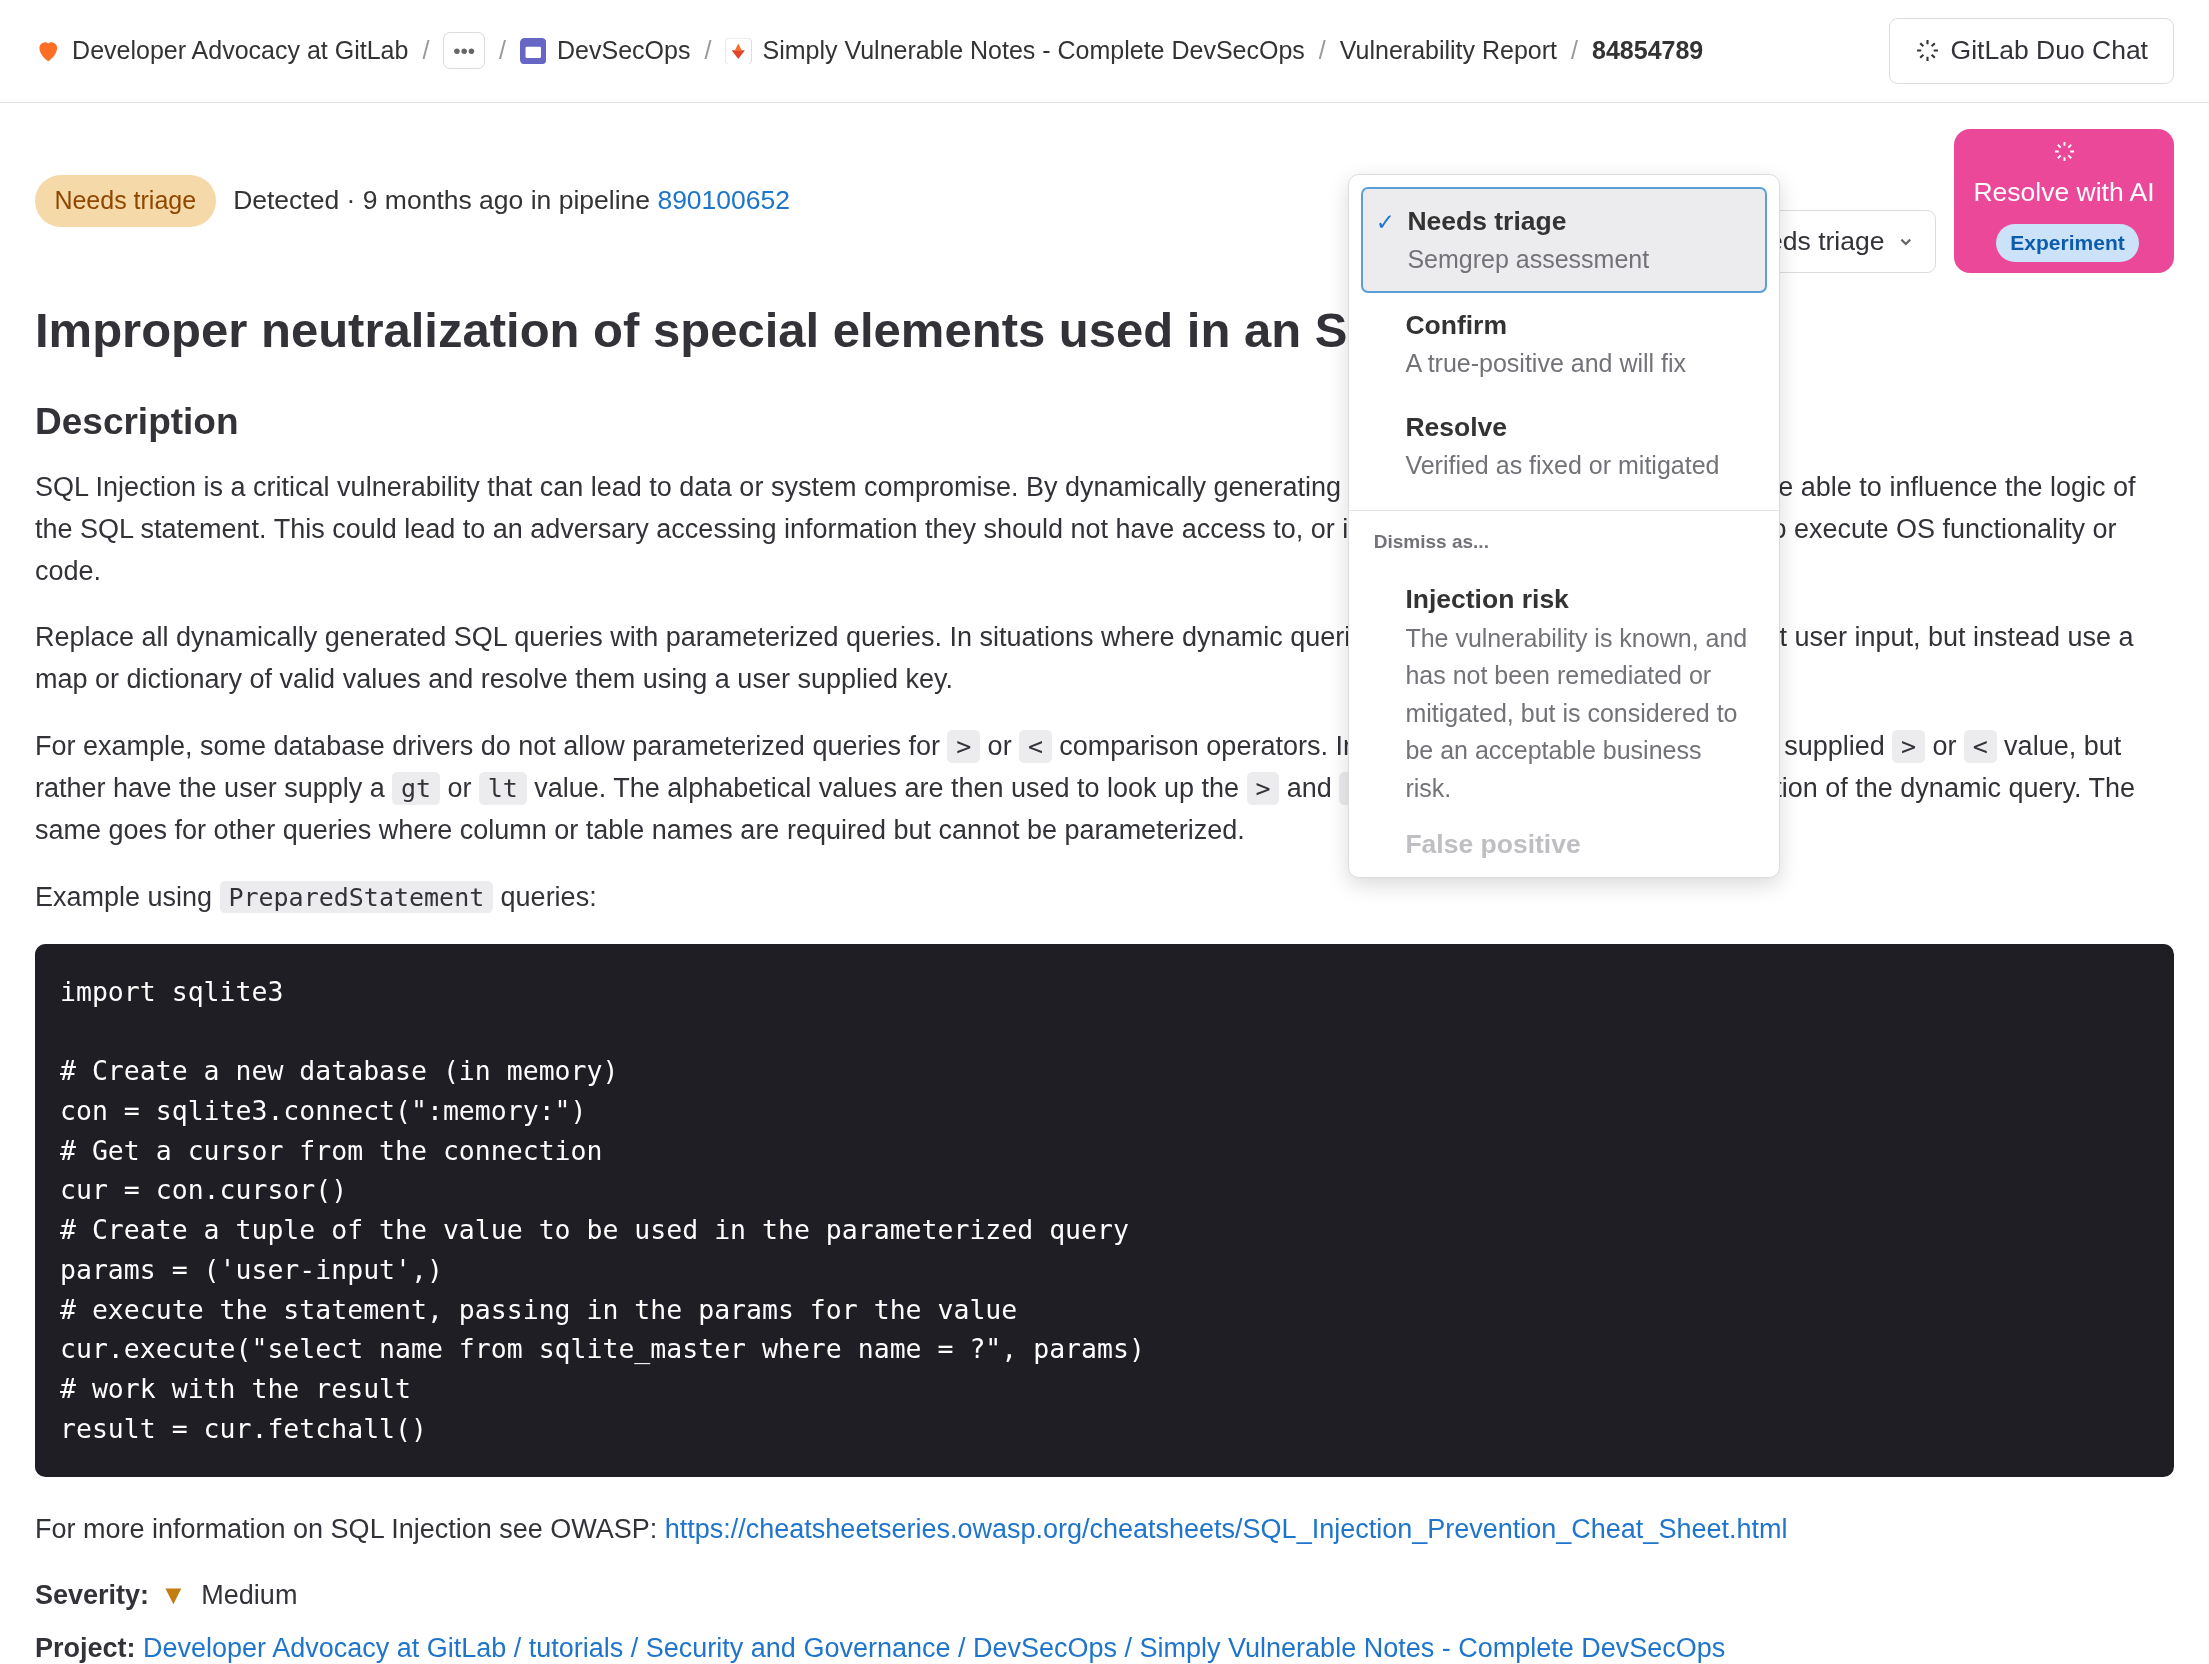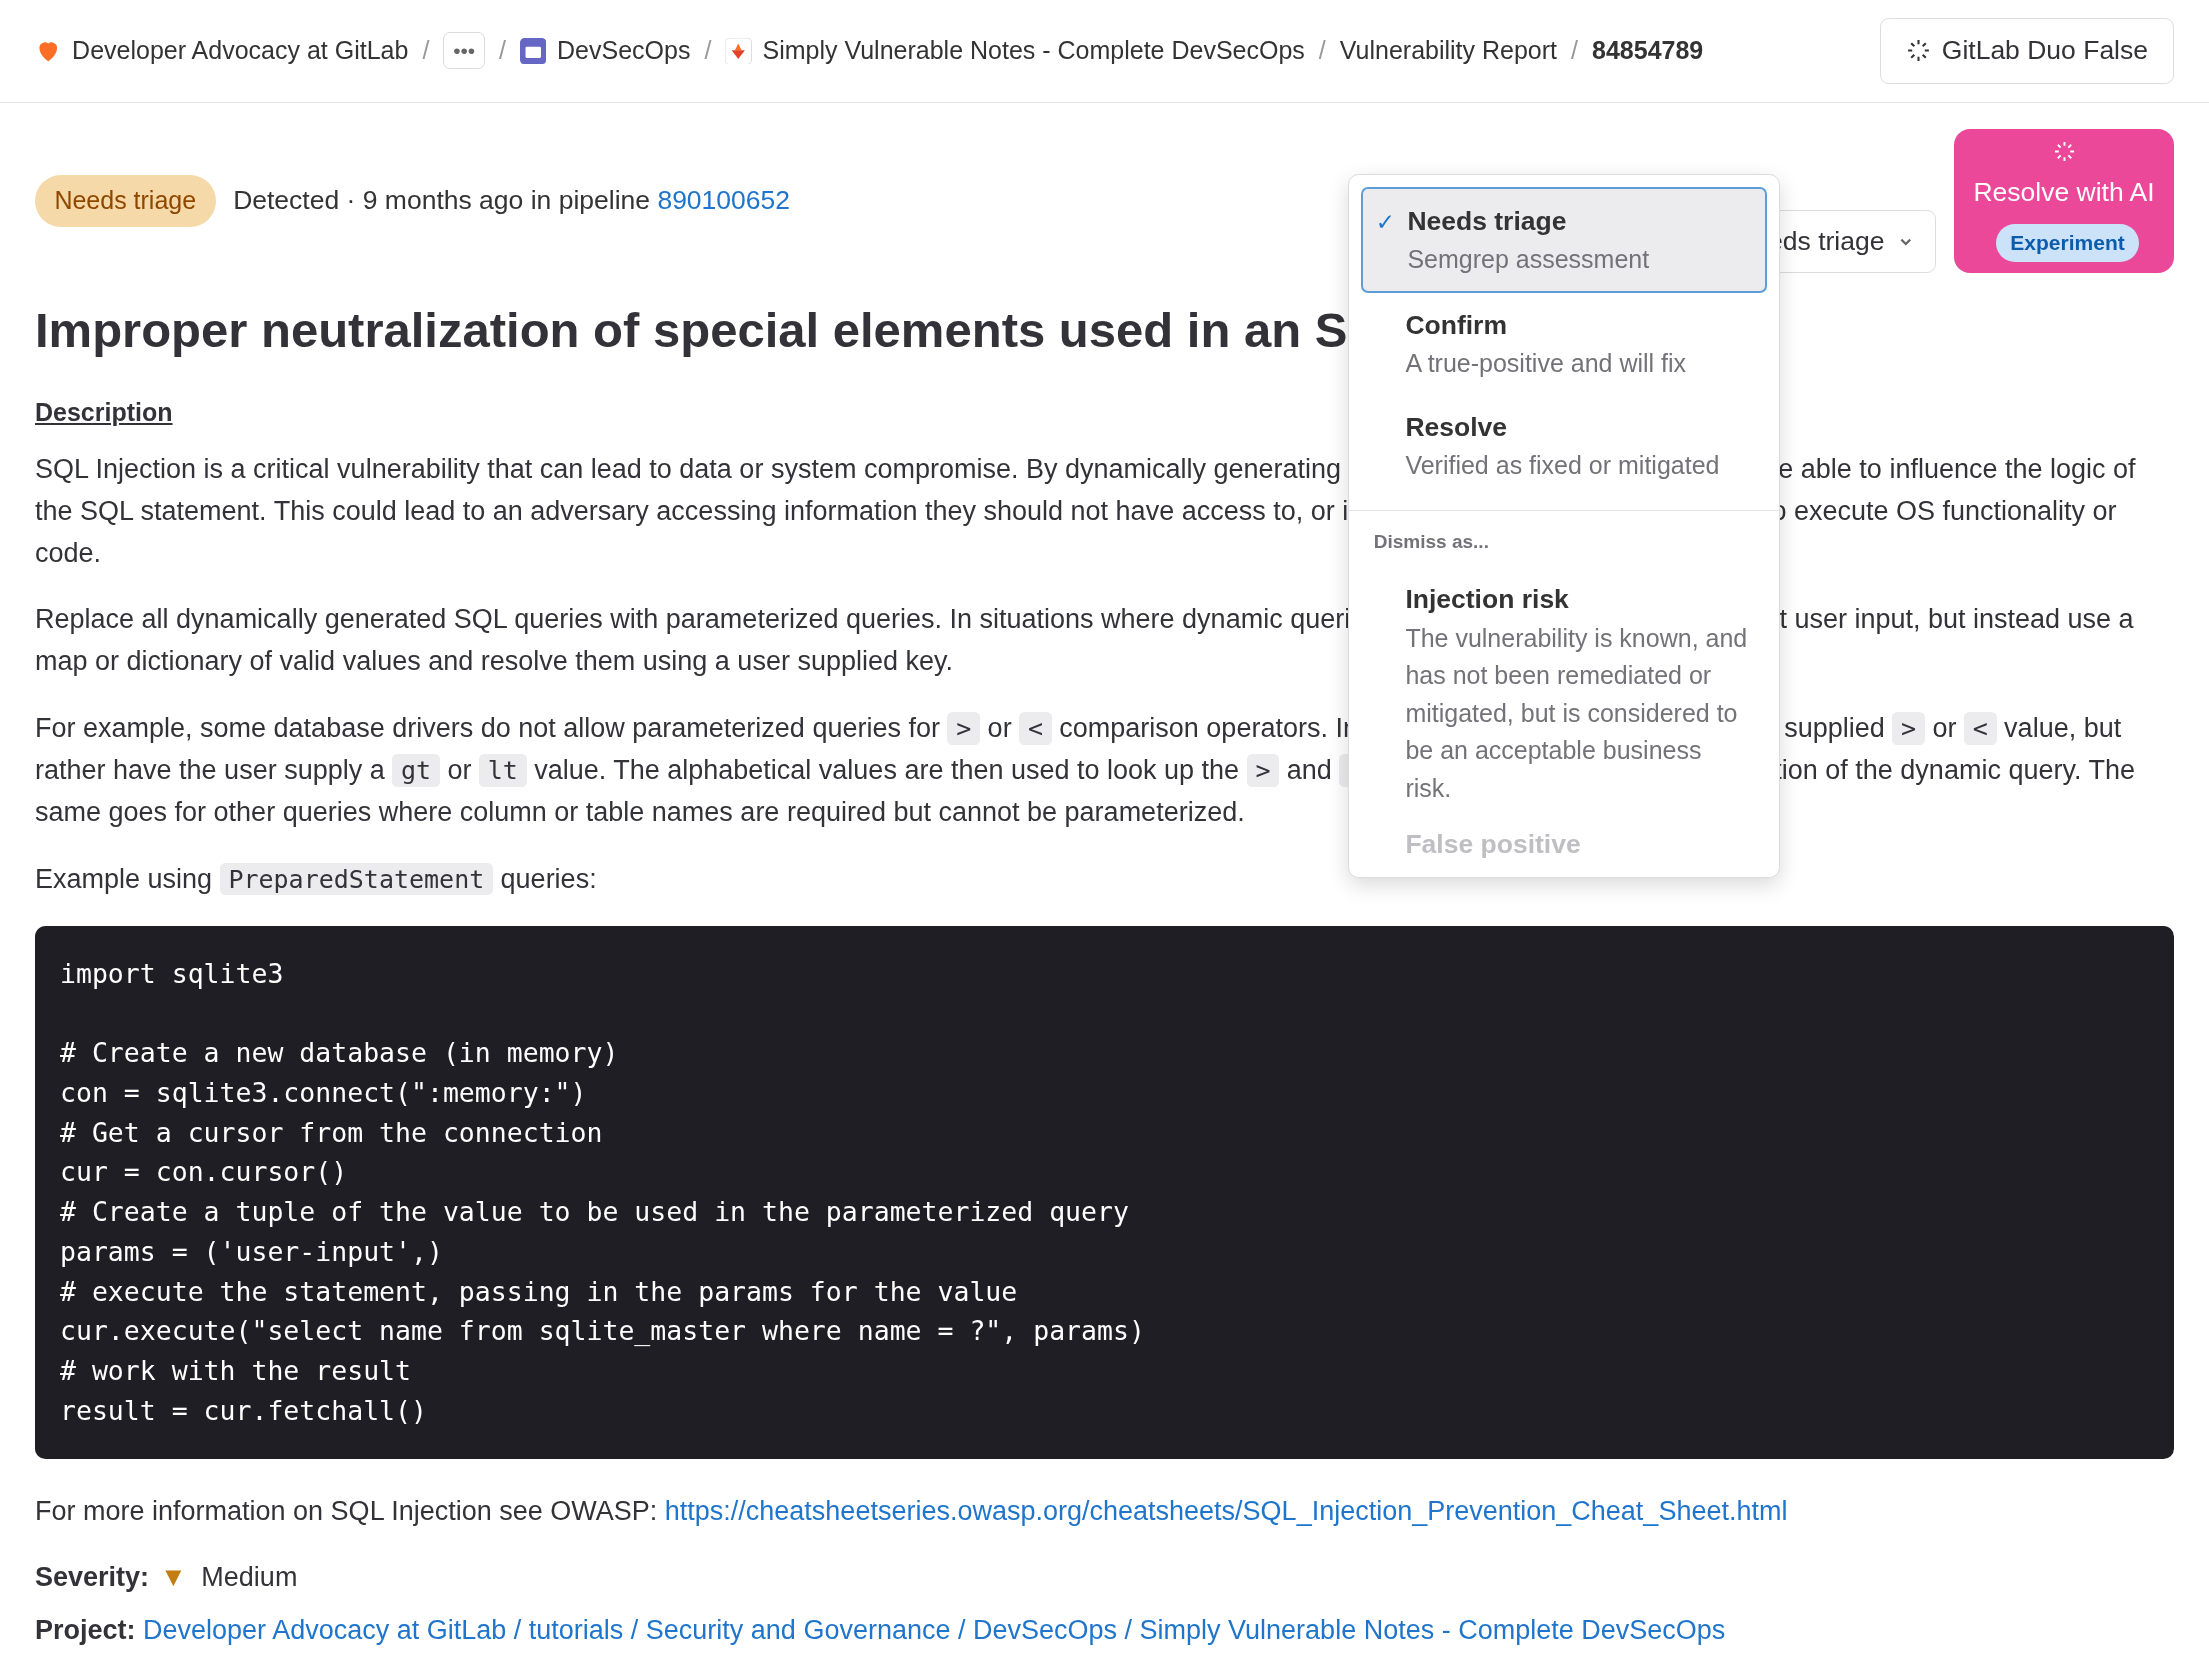--- a/index.html
+++ b/index.html
@@ -51,21 +51,21 @@
   .btn-primary {
     display: flex; align-items: center; gap: 10.6px;
     background: #ec4899; color: #fff; border-radius: 16px;
     padding: 10.6px 19.4px; font-size: 26.5px; cursor: pointer; flex-direction: column;
   }
   .badge-experiment {
     background: #cbe2f9; color: #0b5cad; border-radius: 881px;
     padding: 3.5px 14px; font-size: 21px; margin-left: 7px; font-weight: bold;
   }
   h1.title { font-size: 49px; font-weight: 700; margin: 17.6px 0 8.8px 0; }
-  h2.section { font-size: 25px; font-weight: 700; margin: 26.5px 0 17.6px 0; text-decoration: underline; }
+  h2.section { font-size: 37px; font-weight: 700; margin: 26.5px 0 17.6px 0; }
   p.body-text { font-size: 27px; line-height: 1.55; margin: 0 0 25px 0; }
   code.inline {
     background: #ececef; padding: 1.8px 8.8px; border-radius: 5.3px;
     font-family: "SFMono-Regular", Menlo, Consolas, monospace; font-size: 25px;
   }
   a.link { color: #1f75cb; text-decoration: none; }
   pre.code-block {
     background: #1f1e24; color: #fff; border-radius: 10.6px;
     padding: 28px 25px; font-family: "SFMono-Regular", Menlo, Consolas, monospace;
     font-size: 26.5px; line-height: 1.5; white-space: pre; overflow: hidden;
@@ -124,21 +124,21 @@
       </span>
       <span class="sep">/</span>
       <span class="crumb-link">Vulnerability Report</span>
       <span class="sep">/</span>
       <span class="crumb" style="font-weight:600">84854789</span>
     </div>
     <div class="btn-outline">
       <svg width="25" height="25" viewBox="0 0 24 24">
           <path fill="none" stroke="#333" stroke-width="2" d="M12 2v4M12 18v4M2 12h4M18 12h4M5 5l3 3M16 16l3 3M5 19l3-3M16 8l3-3"></path>
         </svg>
-      <span>GitLab Duo False</span>
+      <span>GitLab Duo Chat</span>
     </div>
   </div>
 
   <div class="content">
 
     <div class="status-row">
       <div class="status-left">
         <span class="badge-triage">Needs triage</span>
         <span class="status-text">
           <span>Detected · 9 months ago in pipeline </span><span class="pipeline-link">890100652</span>

